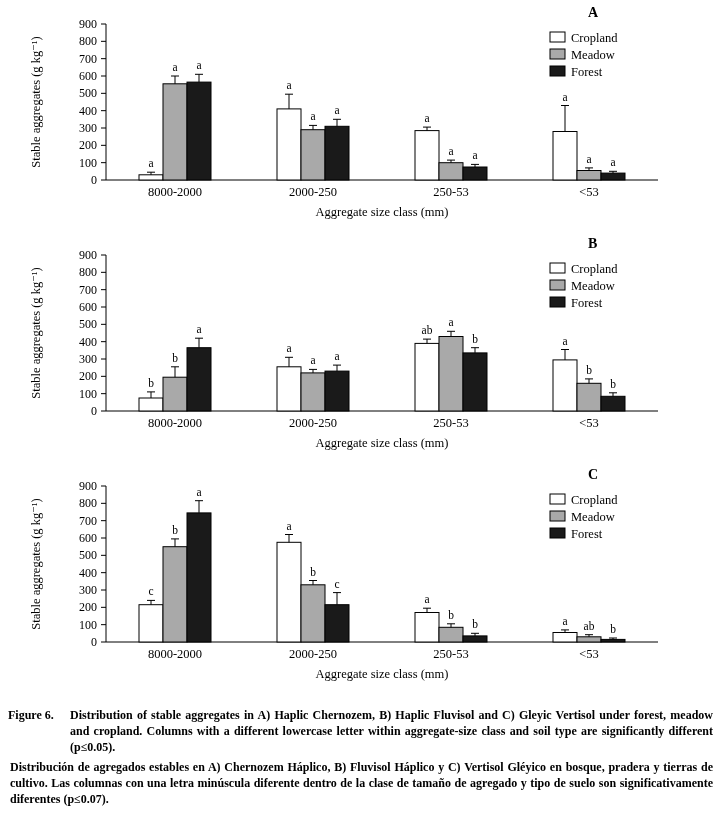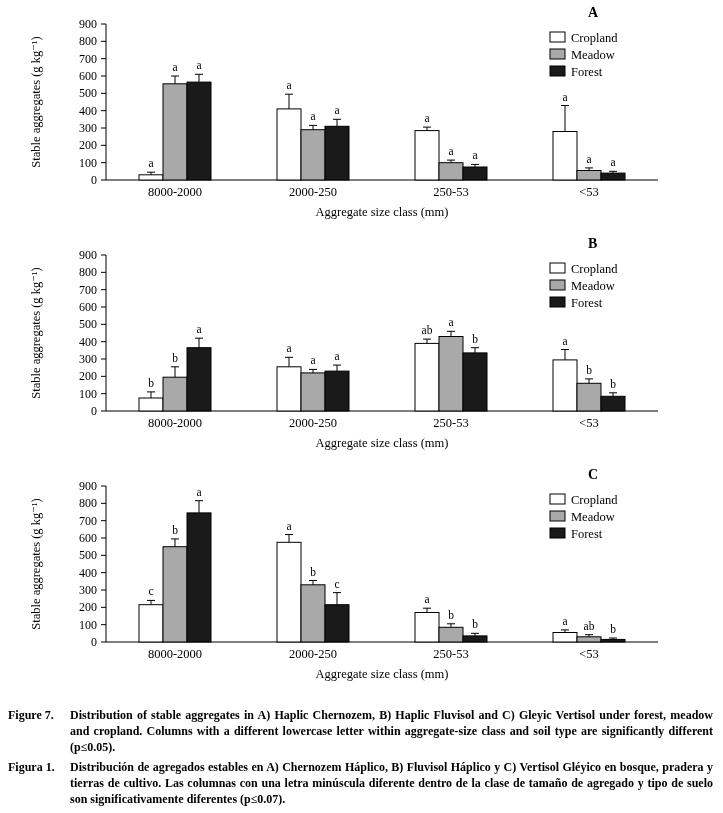--- a/index.html
+++ b/index.html
@@ -279,21 +279,20 @@
           <rect x="544" y="45" width="15" height="10" fill="#a9a9a9" stroke="#000" stroke-width="1"></rect>
           <text x="565" y="54.5" font-size="12.5">Meadow</text>
           <rect x="544" y="62" width="15" height="10" fill="#1a1a1a" stroke="#000" stroke-width="1"></rect>
           <text x="565" y="71.5" font-size="12.5">Forest</text>
         </svg>
       </div>
   </div>
 
   <div class="captions">
     <div class="caption">
-      <span class="cap-label">Figure 7.</span>
+      <span class="cap-label">Figure 6.</span>
       <span class="cap-text">Distribution of stable aggregates in A) Haplic Chernozem, B) Haplic Fluvisol and C) Gleyic Vertisol under forest, meadow and cropland. Columns with a different lowercase letter within aggregate-size class and soil type are significantly different (p≤0.05).</span>
     </div>
     <div class="caption">
-      <span class="cap-label">Figura 1.</span>
       <span class="cap-text">Distribución de agregados estables en A) Chernozem Háplico, B) Fluvisol Háplico y C) Vertisol Gléyico en bosque, pradera y tierras de cultivo. Las columnas con una letra minúscula diferente dentro de la clase de tamaño de agregado y tipo de suelo son significativamente diferentes (p≤0.07).</span>
     </div>
   </div>
 </div>
 
 </body></html>

